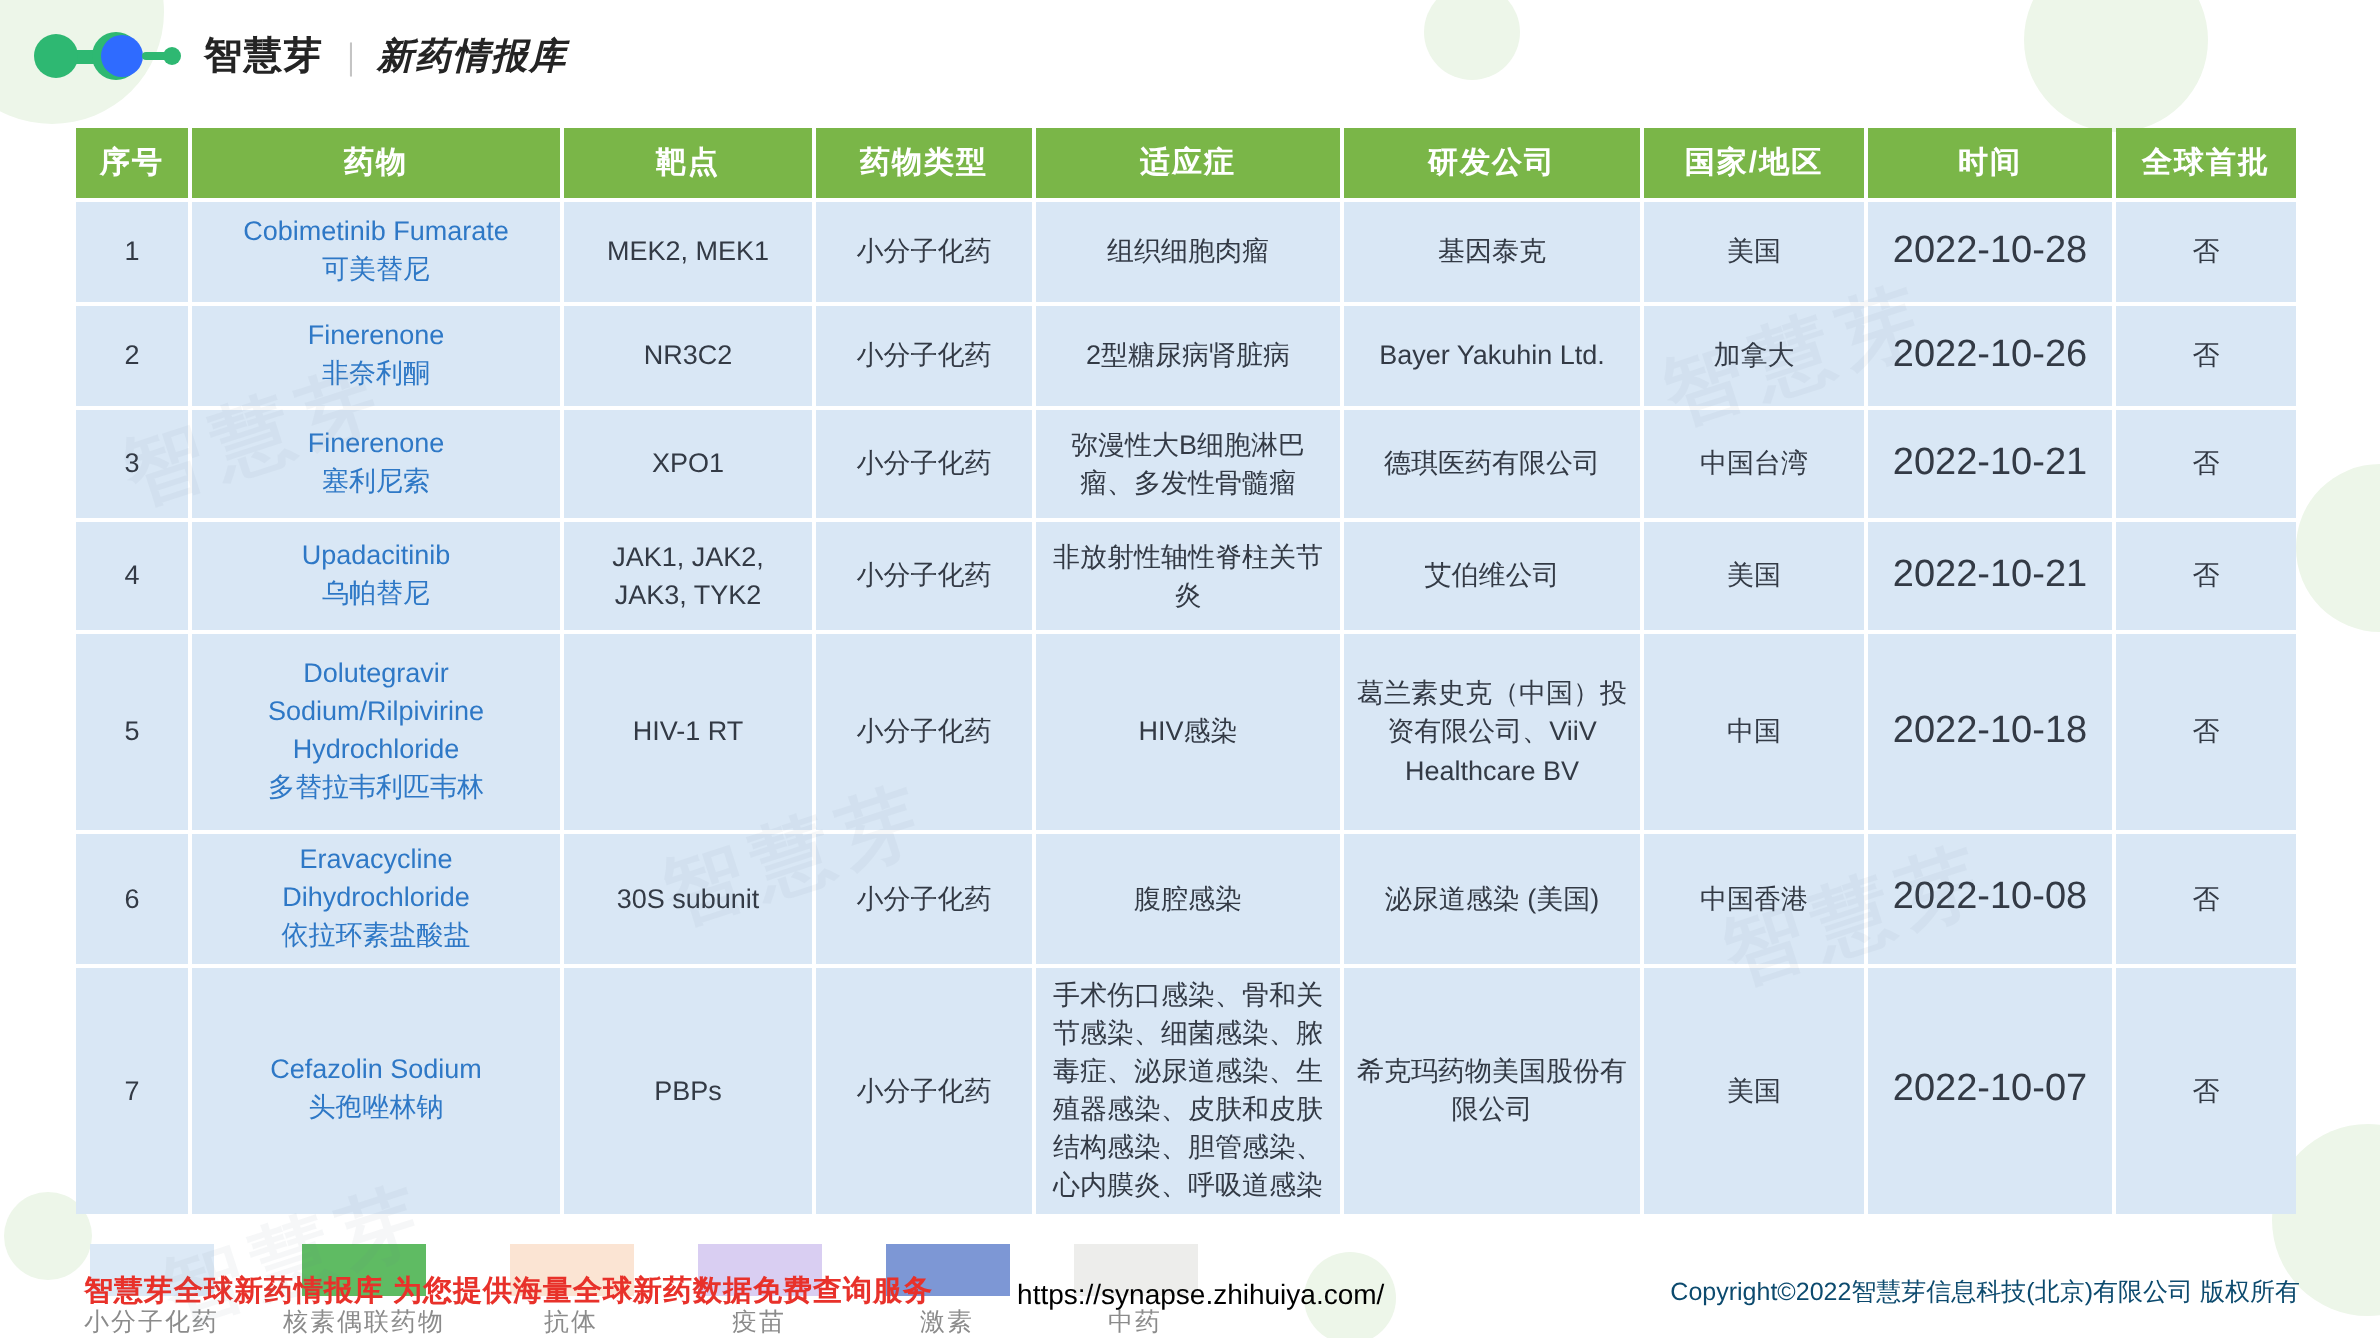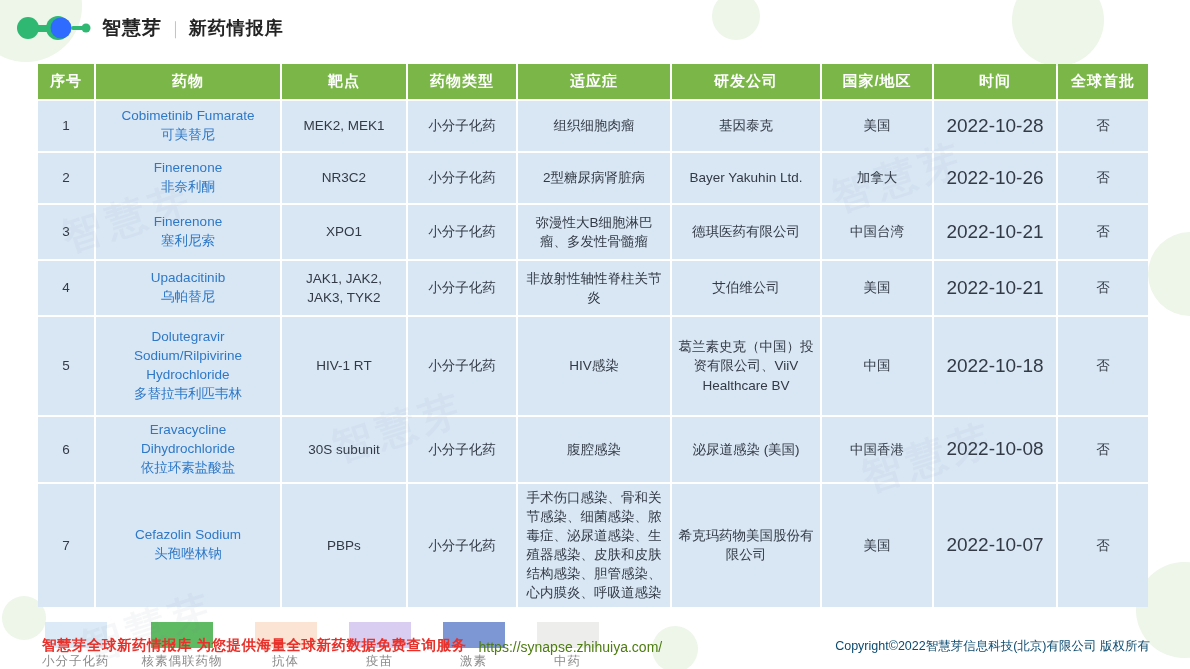--- a/index.html
+++ b/index.html
@@ -12,21 +12,21 @@
   
   .deco { position:absolute; border-radius:50%; background:var(--deco-green,#edf6e9); pointer-events:none; z-index:0; }
   .wm { position:absolute; font-size:40px; font-weight:bold; color:#6a7d8f; opacity:0.055;
         transform:rotate(-18deg); letter-spacing:6px; pointer-events:none; z-index:3; }
   
   .header { position:relative; height:58px; z-index:2; }
   .logo { position:absolute; left:16px; top:11px; display:flex; align-items:center; }
   .logo svg { display:block; margin-right:8px; }
   .brand-name { font-size:19px; font-weight:bold; color:#242424; letter-spacing:1px; }
   .brand-divider { color:#c4c4c4; font-size:17px; margin:0 5px; }
-  .brand-product { font-size:18px; font-weight:bold; color:#242424; letter-spacing:1px; }
+  .brand-product { font-size:18px; font-weight:bold; color:#242424; letter-spacing:1px;font-style:italic; }
   .page-title { position:absolute; left:0; right:0; top:28px; text-align:center;
     font-size:17px; font-weight:bold; color:#141414; letter-spacing:0.5px; }
   
   .table-wrap { position:relative; margin:4px 40px 0 36px; z-index:2; }
   table { width:100%; border-collapse:separate; border-spacing:2px; table-layout:fixed; }
   th { background:var(--header-green,#7ab648); color:#fff; font-size:15px; font-weight:bold;
        padding:8px 2px; letter-spacing:1px; }
   td { background:var(--row-blue,#d9e7f5); font-size:13.5px; color:#333a45; text-align:center;
        vertical-align:middle; padding:4px 6px; line-height:1.42; word-break:break-word; }
   tbody tr:nth-child(1) td { height:50px; }
@@ -41,21 +41,21 @@
   .c-date { font-size:19px; }
   
   .legend { display:flex; margin:13px 0 0 42px; gap:32px; position:relative; z-index:2; }
   .legend-item { display:flex; flex-direction:column; align-items:center; gap:5px; }
   .legend-swatch { width:62px; height:26px; display:block; }
   .legend-label { font-size:12.5px; color:#8b8b8b; letter-spacing:1px; }
   
   .footer { position:absolute; left:42px; right:40px; bottom:14px; display:flex;
             align-items:flex-end; z-index:2; }
   .promo { color:var(--red,#e8312a); font-weight:bold; font-size:14.5px; letter-spacing:0.5px; }
-  .url { color:#4d7c0f; font-size:14px; margin-left:12px; text-decoration:none; cursor:pointer; }
+  .url { color:#000000; font-size:14px; margin-left:42px; text-decoration:none; cursor:pointer; }
   .copyright { margin-left:auto; color:#0c4a6e; font-size:12.5px; }
 </style>
 </head>
 <body>
 
 <div class="deco" style="left:-30px;top:-50px;width:112px;height:112px;"></div>
 <div class="deco" style="left:712px;top:-8px;width:48px;height:48px;"></div>
 <div class="deco" style="left:1012px;top:-26px;width:92px;height:92px;"></div>
 <div class="deco" style="left:1148px;top:232px;width:84px;height:84px;"></div>
 <div class="deco" style="left:2px;top:596px;width:44px;height:44px;"></div>

